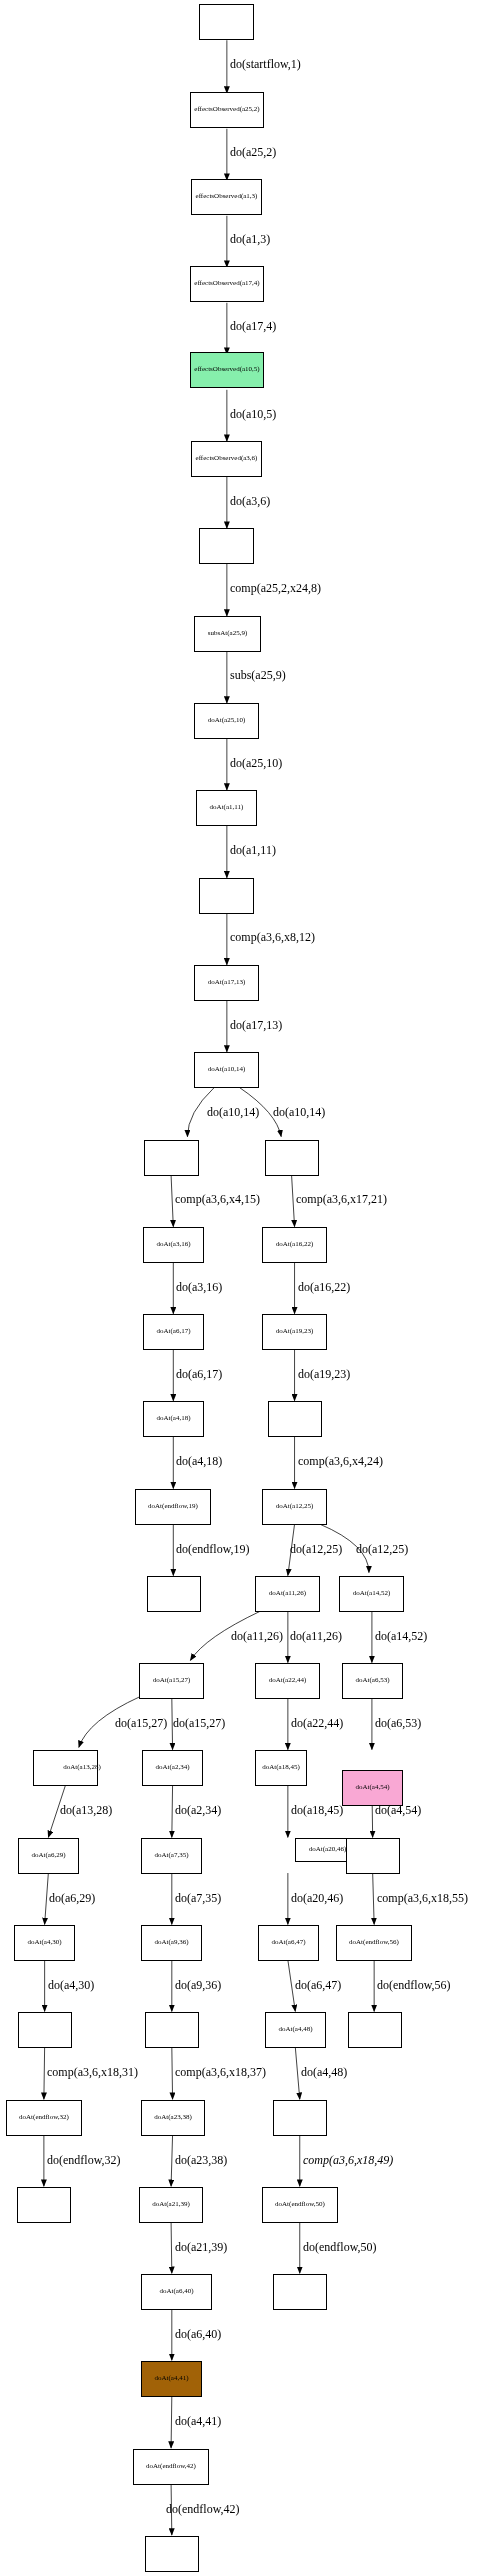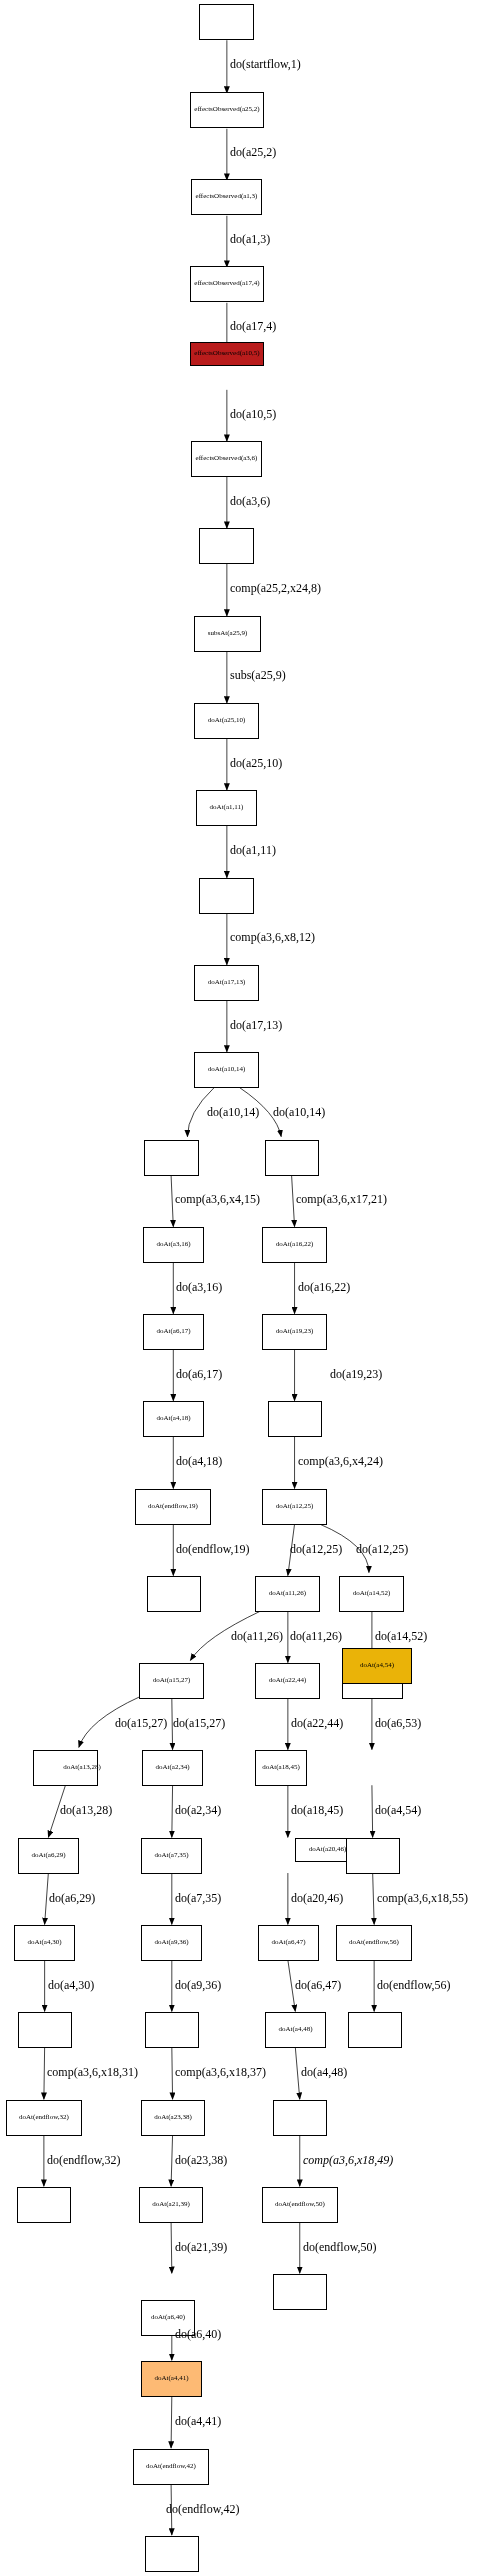--- a/index.html
+++ b/index.html
@@ -97,21 +97,21 @@
       <path d="M403,2986 L403,3055" fill="none" stroke="#000000" stroke-width="1" marker-end="url(#arrow)"></path>
       <path d="M500,2282 L500,2351" fill="none" stroke="#000000" stroke-width="1" marker-end="url(#arrow)"></path>
       <path d="M500,2399 L501,2469" fill="none" stroke="#000000" stroke-width="1" marker-end="url(#arrow)"></path>
       <path d="M501,2517 L503,2586" fill="none" stroke="#000000" stroke-width="1" marker-end="url(#arrow)"></path>
       <path d="M503,2634 L503,2703" fill="none" stroke="#000000" stroke-width="1" marker-end="url(#arrow)"></path>
     </svg>
     <div class="node" style="left: 199px; top: 3.7px; width: 55px; height: 36px; background: rgb(255, 255, 255); border-color: rgb(0, 0, 0);"></div>
     <div class="node" style="left: 190px; top: 92px; width: 74px; height: 36px; background: rgb(255, 255, 255); border-color: rgb(0, 0, 0);">effectsObserved(a25,2)</div>
     <div class="node" style="left: 191px; top: 179px; width: 71px; height: 36px; background: rgb(255, 255, 255); border-color: rgb(0, 0, 0);">effectsObserved(a1,3)</div>
     <div class="node" style="left: 190px; top: 266px; width: 74px; height: 36px; background: rgb(255, 255, 255); border-color: rgb(0, 0, 0);">effectsObserved(a17,4)</div>
-    <div class="node" style="left: 190px; top: 342px; width: 74px; height: 24px; background: #b91c1c; border-color: rgb(0, 0, 0);">effectsObserved(a10,5)</div>
+    <div class="node" style="left: 190px; top: 352px; width: 74px; height: 36px; background: #86efac; border-color: rgb(0, 0, 0);">effectsObserved(a10,5)</div>
     <div class="node" style="left: 191px; top: 441px; width: 71px; height: 36px; background: rgb(255, 255, 255); border-color: rgb(0, 0, 0);">effectsObserved(a3,6)</div>
     <div class="node" style="left: 199px; top: 528px; width: 55px; height: 36px; background: rgb(255, 255, 255); border-color: rgb(0, 0, 0);"></div>
     <div class="node" style="left: 194px; top: 616px; width: 67px; height: 36px; background: rgb(255, 255, 255); border-color: rgb(0, 0, 0);">subsAt(a25,9)</div>
     <div class="node" style="left: 194px; top: 703px; width: 65px; height: 36px; background: rgb(255, 255, 255); border-color: rgb(0, 0, 0);">doAt(a25,10)</div>
     <div class="node" style="left: 196px; top: 790px; width: 61px; height: 36px; background: rgb(255, 255, 255); border-color: rgb(0, 0, 0);">doAt(a1,11)</div>
     <div class="node" style="left: 199px; top: 878px; width: 55px; height: 36px; background: rgb(255, 255, 255); border-color: rgb(0, 0, 0);"></div>
     <div class="node" style="left: 194px; top: 965px; width: 65px; height: 36px; background: rgb(255, 255, 255); border-color: rgb(0, 0, 0);">doAt(a17,13)</div>
     <div class="node" style="left: 194px; top: 1052px; width: 65px; height: 36px; background: rgb(255, 255, 255); border-color: rgb(0, 0, 0);">doAt(a10,14)</div>
     <div class="node" style="left: 144px; top: 1140px; width: 55px; height: 36px; background: rgb(255, 255, 255); border-color: rgb(0, 0, 0);"></div>
     <div class="node" style="left: 265px; top: 1140px; width: 54px; height: 36px; background: rgb(255, 255, 255); border-color: rgb(0, 0, 0);"></div>
@@ -125,42 +125,42 @@
     <div class="node" style="left: 262px; top: 1489px; width: 65px; height: 36px; background: rgb(255, 255, 255); border-color: rgb(0, 0, 0);">doAt(a12,25)</div>
     <div class="node" style="left: 147px; top: 1576px; width: 54px; height: 36px; background: rgb(255, 255, 255); border-color: rgb(0, 0, 0);"></div>
     <div class="node" style="left: 255px; top: 1576px; width: 65px; height: 36px; background: rgb(255, 255, 255); border-color: rgb(0, 0, 0);">doAt(a11,26)</div>
     <div class="node" style="left: 339px; top: 1576px; width: 65px; height: 36px; background: rgb(255, 255, 255); border-color: rgb(0, 0, 0);">doAt(a14,52)</div>
     <div class="node" style="left: 139px; top: 1663px; width: 65px; height: 36px; background: rgb(255, 255, 255); border-color: rgb(0, 0, 0);">doAt(a15,27)</div>
     <div class="node" style="left: 255px; top: 1663px; width: 65px; height: 36px; background: rgb(255, 255, 255); border-color: rgb(0, 0, 0);">doAt(a22,44)</div>
     <div class="node" style="left: 342px; top: 1663px; width: 61px; height: 36px; background: rgb(255, 255, 255); border-color: rgb(0, 0, 0);">doAt(a6,53)</div>
     <div class="node" style="left: 33px; top: 1750px; width: 65px; height: 36px; background: rgb(255, 255, 255); border-color: rgb(0, 0, 0); padding-left: 33px;">doAt(a13,28)</div>
     <div class="node" style="left: 142px; top: 1750px; width: 61px; height: 36px; background: rgb(255, 255, 255); border-color: rgb(0, 0, 0);">doAt(a2,34)</div>
     <div class="node" style="left: 255px; top: 1750px; width: 52px; height: 36px; background: rgb(255, 255, 255); border-color: rgb(0, 0, 0);">doAt(a18,45)</div>
-    <div class="node" style="left: 342px; top: 1648px; width: 70px; height: 36px; background: #eab308; border-color: rgb(0, 0, 0);">doAt(a4,54)</div>
+    <div class="node" style="left: 342px; top: 1770px; width: 61px; height: 36px; background: #f9a8d4; border-color: rgb(0, 0, 0);">doAt(a4,54)</div>
     <div class="node" style="left: 18px; top: 1838px; width: 61px; height: 36px; background: rgb(255, 255, 255); border-color: rgb(0, 0, 0);">doAt(a6,29)</div>
     <div class="node" style="left: 141px; top: 1838px; width: 61px; height: 36px; background: rgb(255, 255, 255); border-color: rgb(0, 0, 0);">doAt(a7,35)</div>
     <div class="node" style="left: 255px; top: 1838px; width: 65px; height: 24px; background: rgb(255, 255, 255); border-color: rgb(0, 0, 0); margin-left: 40px;">doAt(a20,46)</div>
     <div class="node" style="left: 346px; top: 1838px; width: 54px; height: 36px; background: rgb(255, 255, 255); border-color: rgb(0, 0, 0);"></div>
     <div class="node" style="left: 14px; top: 1925px; width: 61px; height: 36px; background: rgb(255, 255, 255); border-color: rgb(0, 0, 0);">doAt(a4,30)</div>
     <div class="node" style="left: 141px; top: 1925px; width: 61px; height: 36px; background: rgb(255, 255, 255); border-color: rgb(0, 0, 0);">doAt(a9,36)</div>
     <div class="node" style="left: 258px; top: 1925px; width: 61px; height: 36px; background: rgb(255, 255, 255); border-color: rgb(0, 0, 0);">doAt(a6,47)</div>
     <div class="node" style="left: 336px; top: 1925px; width: 76px; height: 36px; background: rgb(255, 255, 255); border-color: rgb(0, 0, 0);">doAt(endflow,56)</div>
     <div class="node" style="left: 18px; top: 2012px; width: 54px; height: 36px; background: rgb(255, 255, 255); border-color: rgb(0, 0, 0);"></div>
     <div class="node" style="left: 145px; top: 2012px; width: 54px; height: 36px; background: rgb(255, 255, 255); border-color: rgb(0, 0, 0);"></div>
     <div class="node" style="left: 265px; top: 2012px; width: 61px; height: 36px; background: rgb(255, 255, 255); border-color: rgb(0, 0, 0);">doAt(a4,48)</div>
     <div class="node" style="left: 348px; top: 2012px; width: 54px; height: 36px; background: rgb(255, 255, 255); border-color: rgb(0, 0, 0);"></div>
     <div class="node" style="left: 6px; top: 2100px; width: 76px; height: 36px; background: rgb(255, 255, 255); border-color: rgb(0, 0, 0);">doAt(endflow,32)</div>
     <div class="node" style="left: 141px; top: 2100px; width: 64px; height: 36px; background: rgb(255, 255, 255); border-color: rgb(0, 0, 0);">doAt(a23,38)</div>
     <div class="node" style="left: 273px; top: 2100px; width: 54px; height: 36px; background: rgb(255, 255, 255); border-color: rgb(0, 0, 0);"></div>
     <div class="node" style="left: 17px; top: 2187px; width: 54px; height: 36px; background: rgb(255, 255, 255); border-color: rgb(0, 0, 0);"></div>
     <div class="node" style="left: 139px; top: 2187px; width: 64px; height: 36px; background: rgb(255, 255, 255); border-color: rgb(0, 0, 0);">doAt(a21,39)</div>
     <div class="node" style="left: 262px; top: 2187px; width: 76px; height: 36px; background: rgb(255, 255, 255); border-color: rgb(0, 0, 0);">doAt(endflow,50)</div>
-    <div class="node" style="left: 141px; top: 2274px; width: 54px; height: 36px; background: rgb(255, 255, 255); border-color: rgb(0, 0, 0); margin-top: 26px;">doAt(a6,40)</div>
+    <div class="node" style="left: 141px; top: 2274px; width: 71px; height: 36px; background: rgb(255, 255, 255); border-color: rgb(0, 0, 0);">doAt(a6,40)</div>
     <div class="node" style="left: 273px; top: 2274px; width: 54px; height: 36px; background: rgb(255, 255, 255); border-color: rgb(0, 0, 0);"></div>
-    <div class="node" style="left: 141px; top: 2361px; width: 61px; height: 36px; background: #fdba74; border-color: rgb(0, 0, 0);">doAt(a4,41)</div>
+    <div class="node" style="left: 141px; top: 2361px; width: 61px; height: 36px; background: #a16207; border-color: rgb(0, 0, 0);">doAt(a4,41)</div>
     <div class="node" style="left: 133px; top: 2449px; width: 76px; height: 36px; background: rgb(255, 255, 255); border-color: rgb(0, 0, 0);">doAt(endflow,42)</div>
     <div class="node" style="left: 145px; top: 2536px; width: 54px; height: 36px; background: rgb(255, 255, 255); border-color: rgb(0, 0, 0);"></div>
     <div class="edge-label" style="left: 230px; top: 58px;">do(startflow,1)</div>
     <div class="edge-label" style="left: 230px; top: 146px;">do(a25,2)</div>
     <div class="edge-label" style="left: 230px; top: 233px;">do(a1,3)</div>
     <div class="edge-label" style="left: 230px; top: 320px;">do(a17,4)</div>
     <div class="edge-label" style="left: 230px; top: 408px;">do(a10,5)</div>
     <div class="edge-label" style="left: 230px; top: 495px;">do(a3,6)</div>
     <div class="edge-label" style="left: 230px; top: 582px;">comp(a25,2,x24,8)</div>
     <div class="edge-label" style="left: 230px; top: 669px;">subs(a25,9)</div>
@@ -170,21 +170,21 @@
     <div class="edge-label" style="left: 230px; top: 1019px;">do(a17,13)</div>
     <div class="edge-label" style="left: 207px; top: 1106px;">do(a10,14)</div>
     <div class="edge-label" style="left: 273px; top: 1106px;">do(a10,14)</div>
     <div class="edge-label" style="left: 175px; top: 1193px;">comp(a3,6,x4,15)</div>
     <div class="edge-label" style="left: 176px; top: 1281px;">do(a3,16)</div>
     <div class="edge-label" style="left: 176px; top: 1368px;">do(a6,17)</div>
     <div class="edge-label" style="left: 176px; top: 1455px;">do(a4,18)</div>
     <div class="edge-label" style="left: 176px; top: 1543px;">do(endflow,19)</div>
     <div class="edge-label" style="left: 296px; top: 1193px;">comp(a3,6,x17,21)</div>
     <div class="edge-label" style="left: 298px; top: 1281px;">do(a16,22)</div>
-    <div class="edge-label" style="left: 298px; top: 1368px; margin-left: 32px;">do(a19,23)</div>
+    <div class="edge-label" style="left: 298px; top: 1368px;">do(a19,23)</div>
     <div class="edge-label" style="left: 298px; top: 1455px;">comp(a3,6,x4,24)</div>
     <div class="edge-label" style="left: 290px; top: 1543px;">do(a12,25)</div>
     <div class="edge-label" style="left: 356px; top: 1543px;">do(a12,25)</div>
     <div class="edge-label" style="left: 231px; top: 1630px;">do(a11,26)</div>
     <div class="edge-label" style="left: 290px; top: 1630px;">do(a11,26)</div>
     <div class="edge-label" style="left: 375px; top: 1630px;">do(a14,52)</div>
     <div class="edge-label" style="left: 115px; top: 1717px;">do(a15,27)</div>
     <div class="edge-label" style="left: 173px; top: 1717px;">do(a15,27)</div>
     <div class="edge-label" style="left: 60px; top: 1804px;">do(a13,28)</div>
     <div class="edge-label" style="left: 49px; top: 1892px;">do(a6,29)</div>

